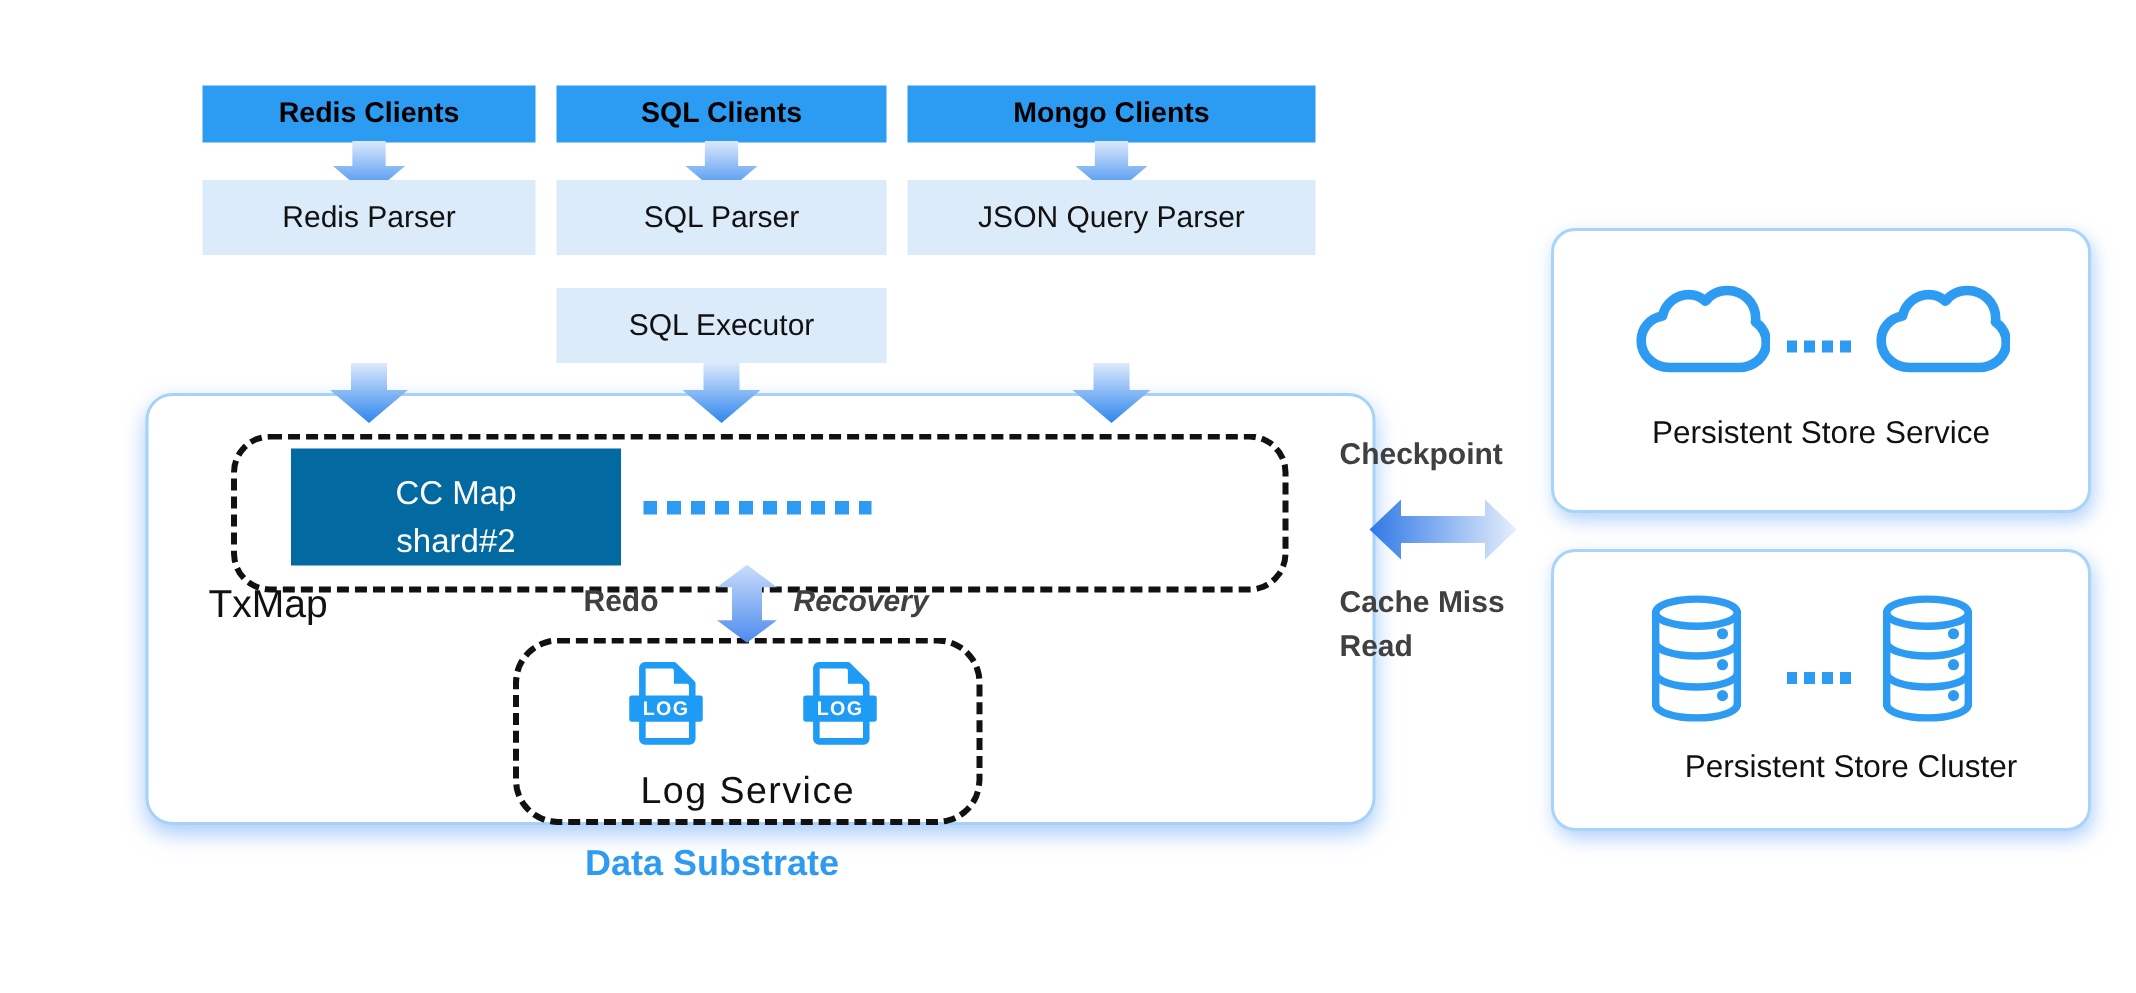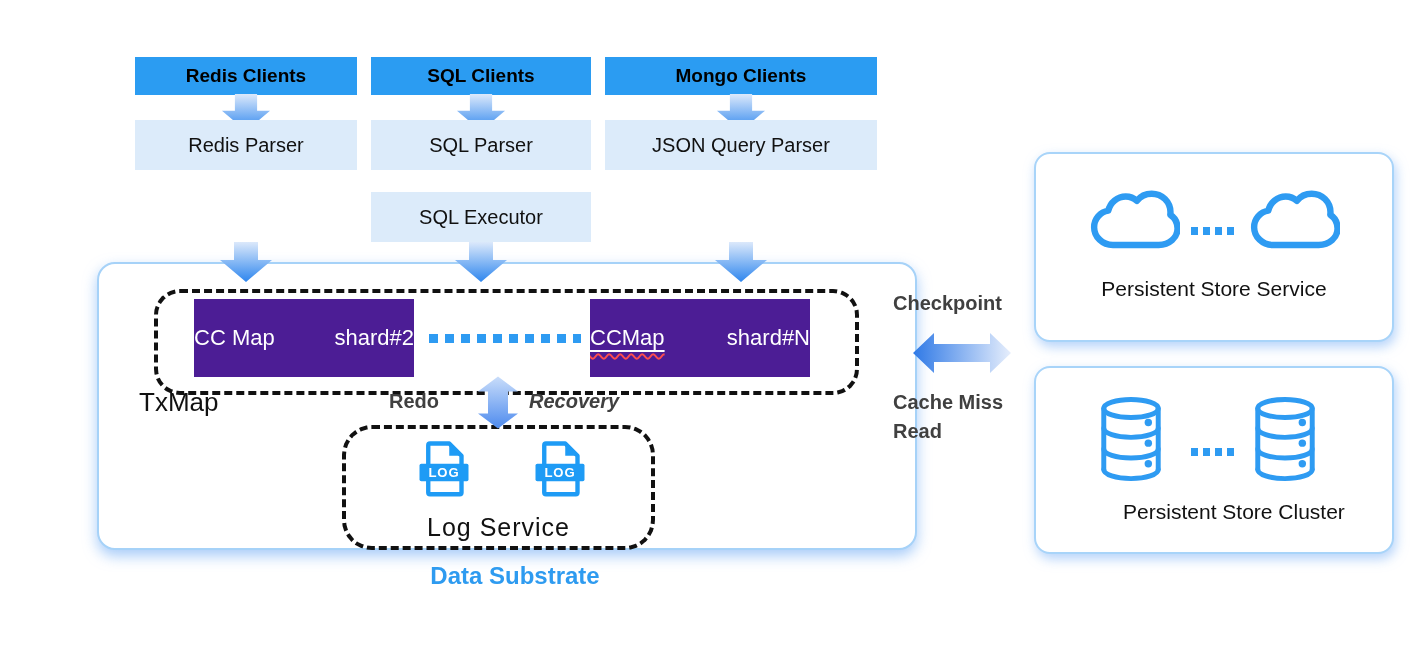--- a/index.html
+++ b/index.html
@@ -22,43 +22,43 @@
   .arrow-down{position:absolute;left:50%;transform:translateX(-50%);}
   .a1{top:37px;}
   .a2{top:184px;z-index:5;}
 
   
   .substrate{position:absolute;left:97px;top:262px;width:816px;height:284px;
      background:#fff;border:2px solid #A6D2F8;border-radius:18px;
      box-shadow:0 6px 14px rgba(110,170,245,.6);}
   .txmap-border{position:absolute;left:55px;top:25px;width:697px;height:98px;
      border:4px dashed #111;border-radius:26px;}
-  .shard{position:absolute;top:35px;width:220px;height:78px;background:#4c1d95;color:#fff;
-     font-size:22px;line-height:1.45;text-align:center;display:flex;flex-direction:row;
-     align-items:center;justify-content:space-between;}
+  .shard{position:absolute;top:35px;width:220px;height:78px;background:#0369a1;color:#fff;
+     font-size:22px;line-height:1.45;text-align:center;display:flex;flex-direction:column;
+     align-items:center;justify-content:flex-end;}
   .shard-first{left:95px;}
   .shard-last{left:491px;}
   .ccmap-u{text-decoration:underline;text-decoration-thickness:2px;text-underline-offset:5px;}
   .ccmap-w{text-decoration:underline wavy #ff4d4d 2px;text-underline-offset:8px;}
   .sq-dots{background:repeating-linear-gradient(90deg,#2E9BF2 0 9px,transparent 9px 16px);height:9px;}
   .shard-dots{position:absolute;left:330px;top:70px;width:152px;}
   .txmap-label{position:absolute;left:40px;top:123px;font-size:26px;}
   .bold-label{font-weight:bold;font-size:20px;color:#404040;text-align:left;}
   .redo{position:absolute;left:290px;top:126px;width:90px;}
   .recovery{position:absolute;left:430px;top:126px;width:112px;font-style:italic;}
   .v-arrow{position:absolute;left:377px;top:112px;z-index:4;}
 
   .log-box{position:absolute;left:243px;top:161px;width:305px;height:117px;
      border:4px dashed #111;border-radius:30px;}
   .log-icon{position:absolute;top:9px;}
   .log-icon.i1{left:70px;}
   .log-icon.i2{left:186px;}
   .log-label{position:absolute;left:0;top:84px;width:100%;text-align:center;font-size:25px;letter-spacing:1px;}
 
-  .substrate-caption{position:absolute;left:390px;top:562px;width:250px;text-align:center;
+  .substrate-caption{position:absolute;left:390px;top:562px;width:250px;
      font-weight:bold;font-size:24px;color:#2E9BF0;}
 
   
   .checkpoint{position:absolute;left:893px;top:292px;width:134px;}
   .h-arrow{position:absolute;left:912px;top:330px;}
   .cache-miss{position:absolute;left:893px;top:388px;width:134px;line-height:29px;}
 
   
   .pbox{position:absolute;left:1014px;width:356px;background:#fff;border:2px solid #A8D4F9;
      border-radius:16px;box-shadow:2px 5px 12px rgba(120,175,245,.55);margin-left:20px;}
@@ -122,24 +122,20 @@
   <div class="substrate">
     <div class="txmap-border"></div>
 
     <div class="shard shard-first">
       <span>CC Map</span>
       <span>shard#2</span>
     </div>
 
     <div class="shard-dots sq-dots"></div>
 
-    <div class="shard shard-last">
-      <span class="ccmap-u"><span class="ccmap-w">CCMap</span></span>
-      <span>shard#N</span>
-    </div>
 
     <div class="txmap-label">TxMap</div>
 
     <div class="bold-label redo">Redo</div>
     <div class="bold-label recovery">Recovery</div>
 
     <svg class="v-arrow" width="44" height="53" viewBox="0 0 44 52">
       <defs>
           <linearGradient id="gv" x1="0" y1="0" x2="0" y2="1">
         <stop offset="0" stop-color="#C9DDFA"></stop>

